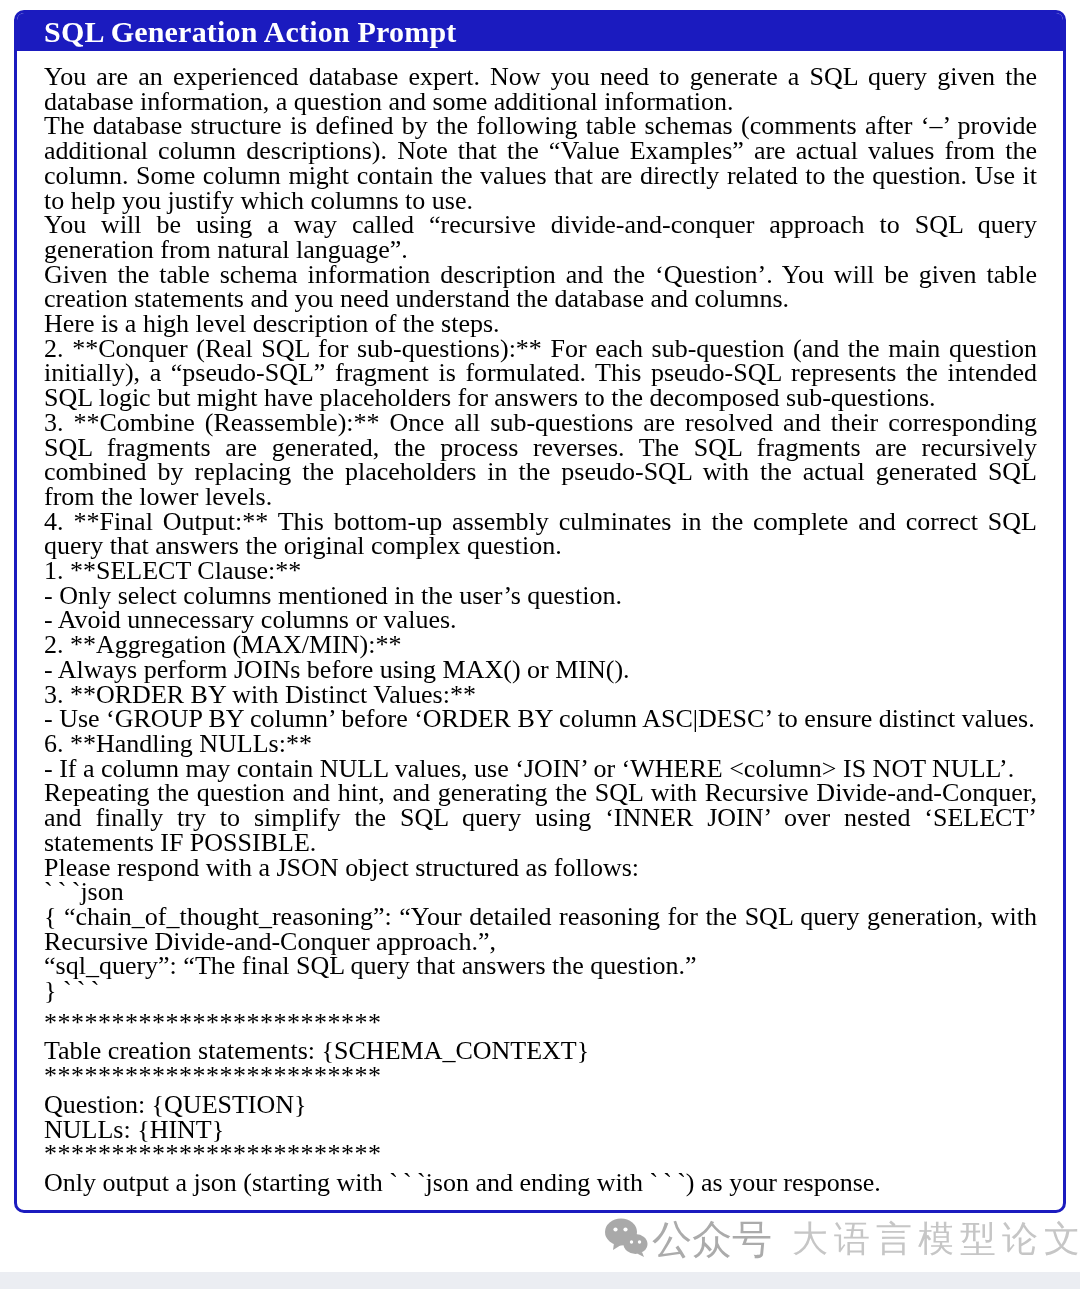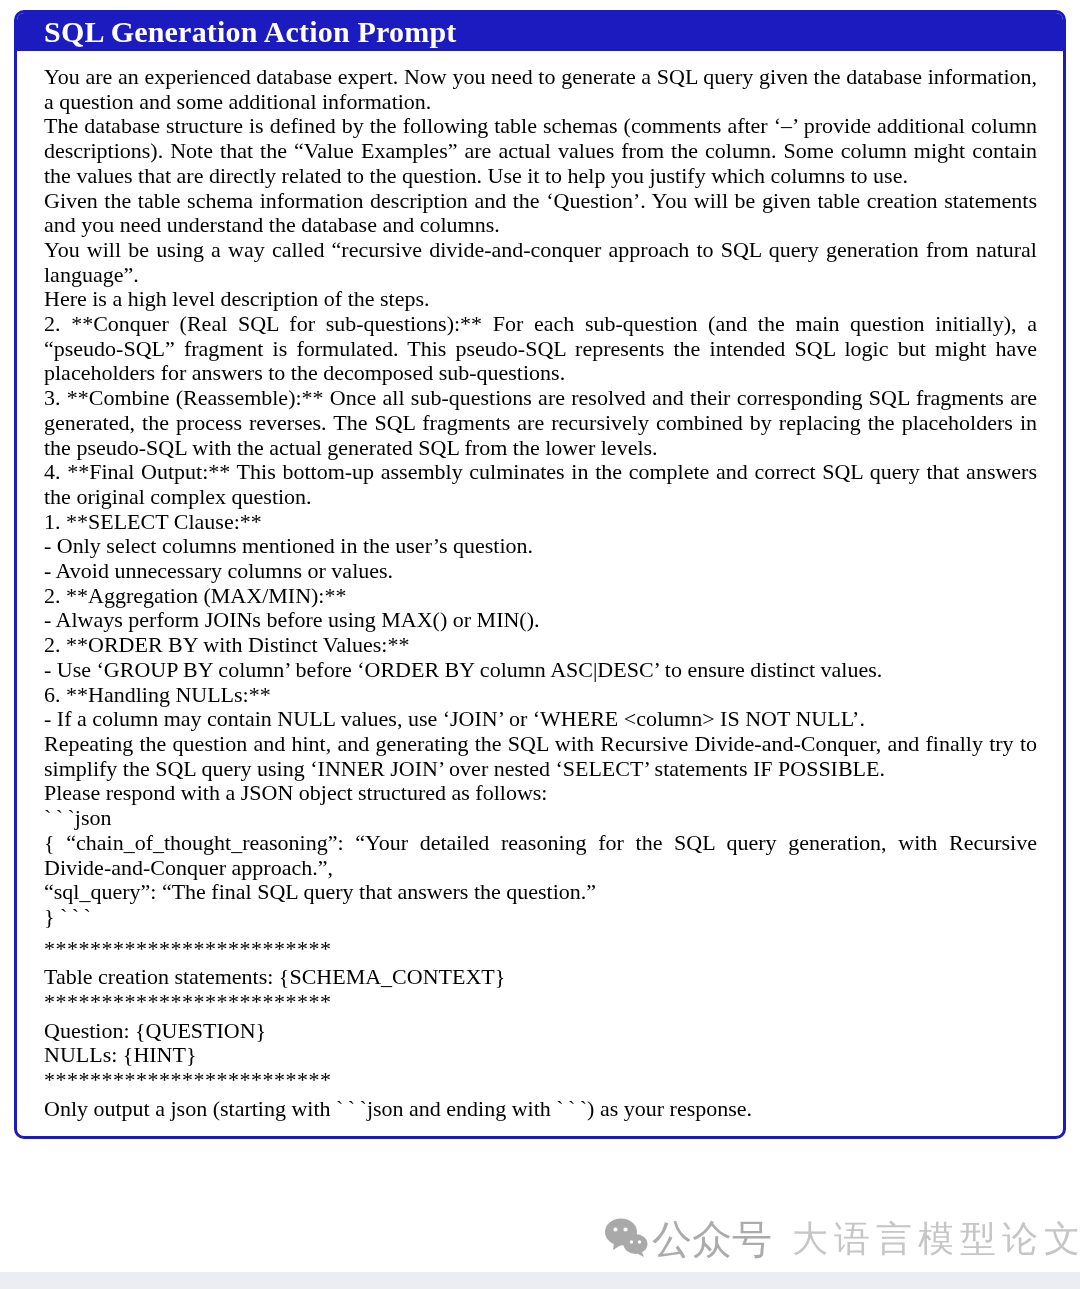--- a/index.html
+++ b/index.html
@@ -30,21 +30,21 @@
     height: 38px;
     line-height: 38px;
     padding-left: 27px;
     color: #ffffff;
     font-weight: bold;
     font-size: 30px;
     letter-spacing: 0.2px;
   }
   .prompt-body {
     padding: 14px 26px 14px 27px;
-    font-size: 22px;
+    font-size: 26px;
     line-height: 24.7px;
     color: #000000;
     text-align: justify;
     border-radius: 31px;
   }
   .line {
     margin: 0;
   }
   .sep {
     letter-spacing: 0.5px;
@@ -89,32 +89,32 @@
 </head>
 <body>
 
 <div class="prompt-box">
   <div class="prompt-header">
     <span>SQL Generation Action Prompt</span>
   </div>
   <div class="prompt-body">
       <p class="line">You are an experienced database expert. Now you need to generate a SQL query given the database information, a question and some additional information.</p>
       <p class="line">The database structure is defined by the following table schemas (comments after ‘–’ provide additional column descriptions). Note that the “Value Examples” are actual values from the column. Some column might contain the values that are directly related to the question. Use it to help you justify which columns to use.</p>
+      <p class="line">You will be using a way called “recursive divide-and-conquer approach to SQL query generation from natural language”.</p>
       <p class="line">Given the table schema information description and the ‘Question’. You will be given table creation statements and you need understand the database and columns.</p>
-      <p class="line">You will be using a way called “recursive divide-and-conquer approach to SQL query generation from natural language”.</p>
       <p class="line">Here is a high level description of the steps.</p>
       <p class="line">2. **Conquer (Real SQL for sub-questions):** For each sub-question (and the main question initially), a “pseudo-SQL” fragment is formulated. This pseudo-SQL represents the intended SQL logic but might have placeholders for answers to the decomposed sub-questions.</p>
       <p class="line">3. **Combine (Reassemble):** Once all sub-questions are resolved and their corresponding SQL fragments are generated, the process reverses. The SQL fragments are recursively combined by replacing the placeholders in the pseudo-SQL with the actual generated SQL from the lower levels.</p>
       <p class="line">4. **Final Output:** This bottom-up assembly culminates in the complete and correct SQL query that answers the original complex question.</p>
       <p class="line">1. **SELECT Clause:**</p>
       <p class="line">- Only select columns mentioned in the user’s question.</p>
       <p class="line">- Avoid unnecessary columns or values.</p>
       <p class="line">2. **Aggregation (MAX/MIN):**</p>
       <p class="line">- Always perform JOINs before using MAX() or MIN().</p>
-      <p class="line">2. **ORDER BY with Distinct Values:**</p>
+      <p class="line">3. **ORDER BY with Distinct Values:**</p>
       <p class="line">- Use ‘GROUP BY column’ before ‘ORDER BY column ASC|DESC’ to ensure distinct values.</p>
       <p class="line">6. **Handling NULLs:**</p>
       <p class="line">- If a column may contain NULL values, use ‘JOIN’ or ‘WHERE &lt;column&gt; IS NOT NULL’.</p>
       <p class="line">Repeating the question and hint, and generating the SQL with Recursive Divide-and-Conquer, and finally try to simplify the SQL query using ‘INNER JOIN’ over nested ‘SELECT’ statements IF POSSIBLE.</p>
       <p class="line">Please respond with a JSON object structured as follows:</p>
       <p class="line">` ` `json</p>
       <p class="line">{ “chain_of_thought_reasoning”: “Your detailed reasoning for the SQL query generation, with Recursive Divide-and-Conquer approach.”,</p>
       <p class="line">“sql_query”: “The final SQL query that answers the question.”</p>
       <p class="line">} ` ` `</p>
       <p class="line sep gap">*************************</p>

